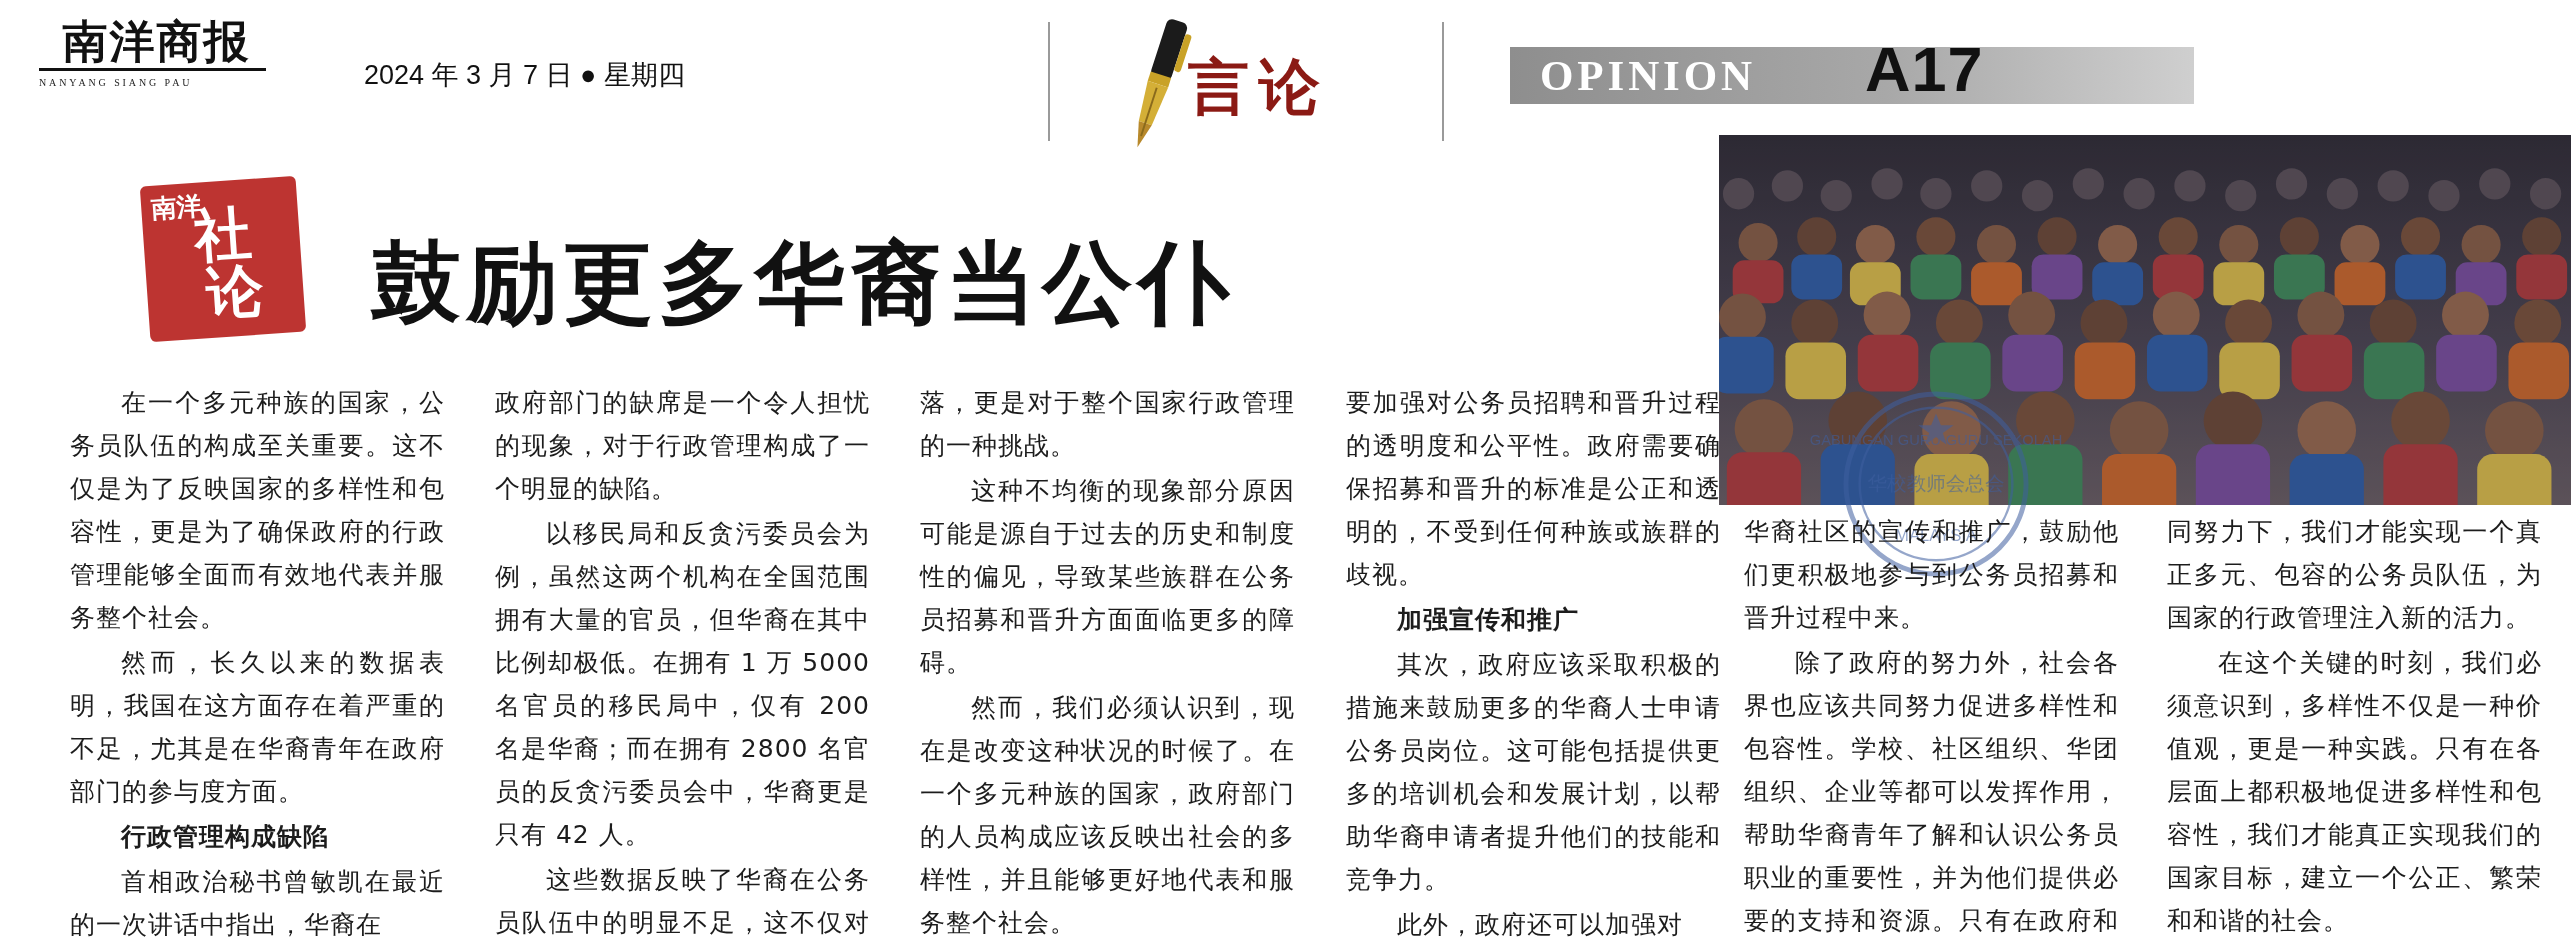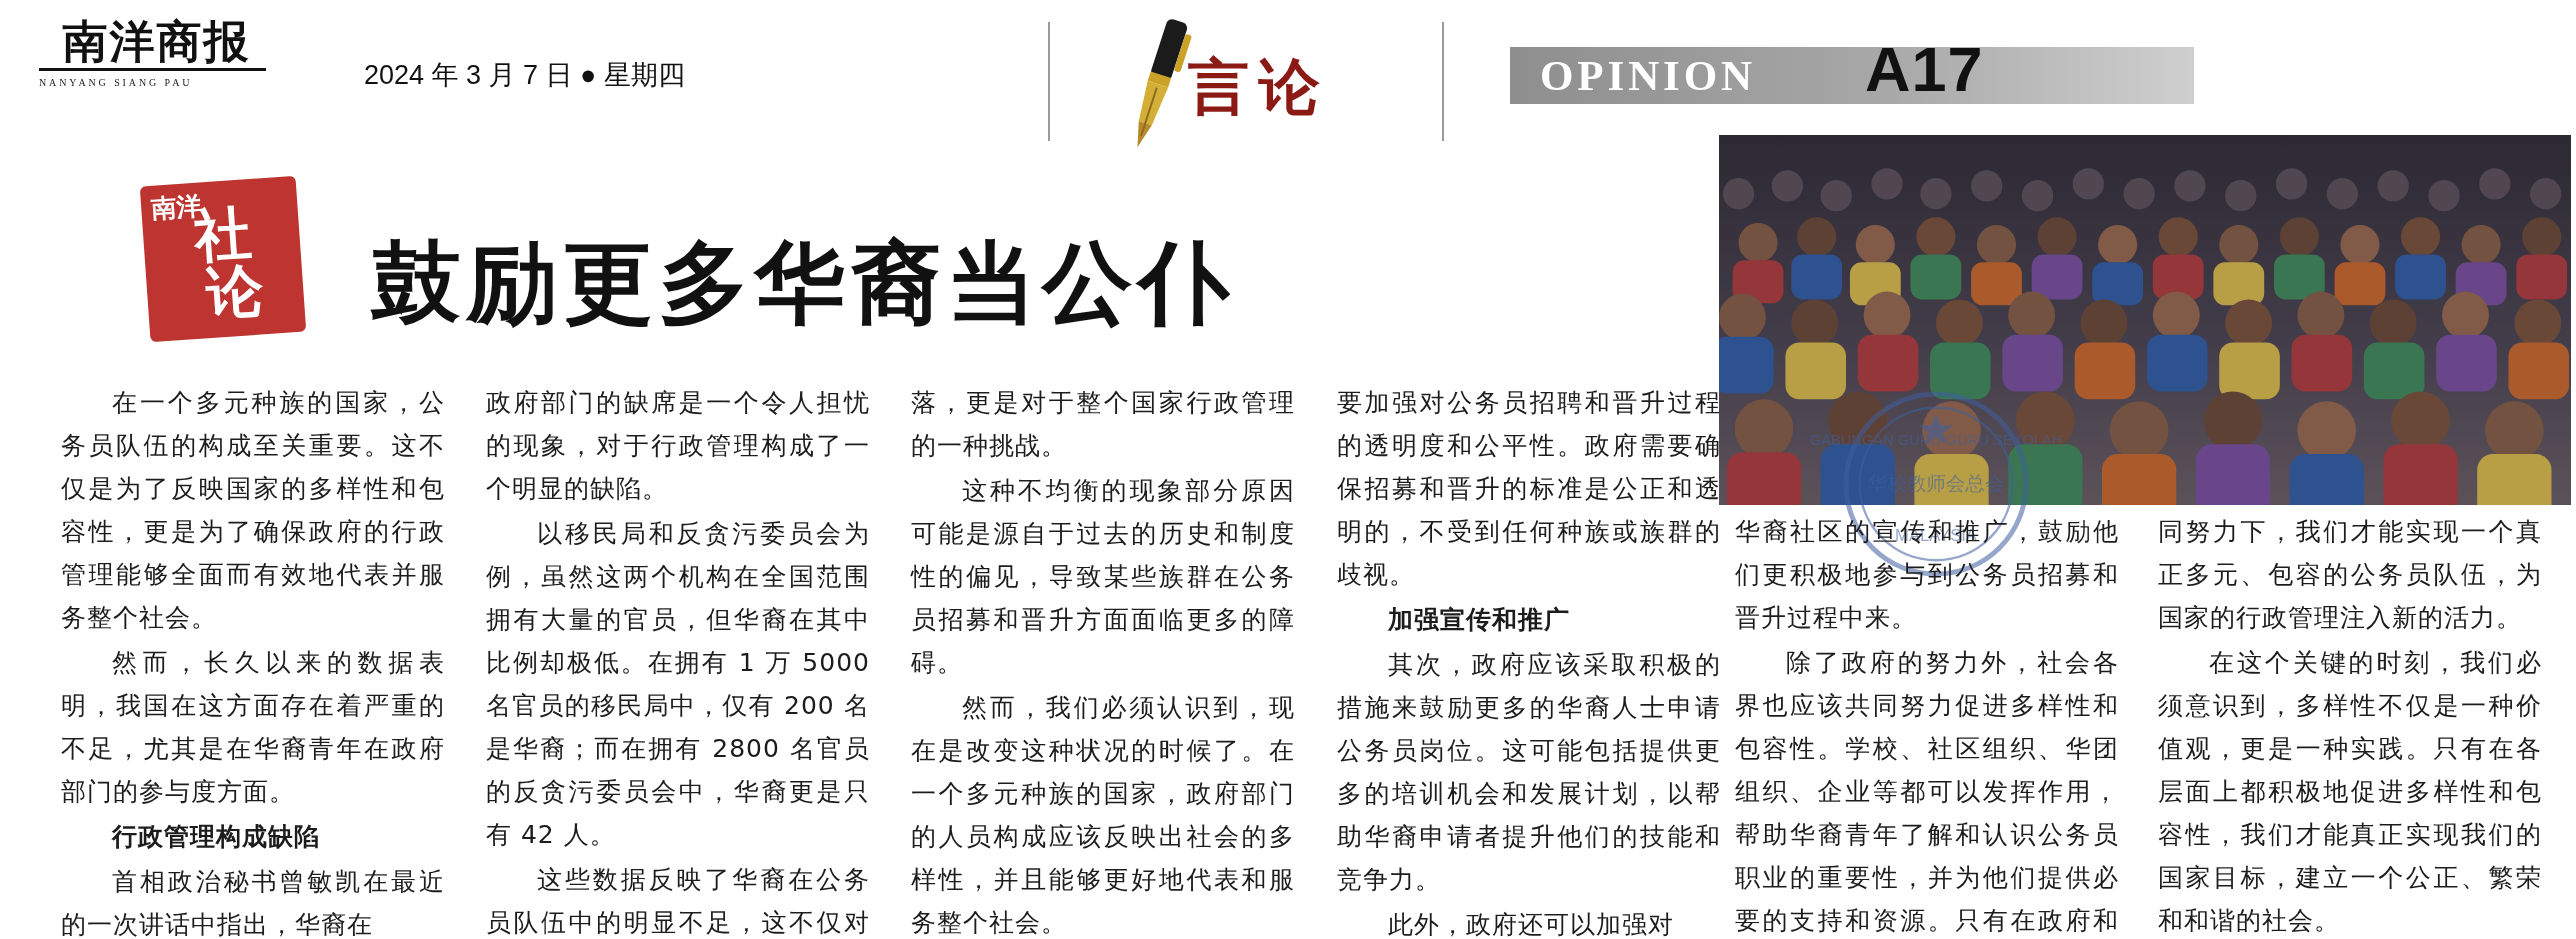--- a/index.html
+++ b/index.html
@@ -99,21 +99,21 @@
     pointer-events:none;
   }
 
   
   .cols{position:absolute;left:0;top:381px;width:2576px;height:558px;}
   .col{
     position:absolute;top:0;width:391px;height:558px;
     overflow:hidden;
   }
   .col p{
-    margin:0 0 2px 7px;
+    margin:0 0 2px 16px;
     font-family:"DejaVu Sans","Liberation Sans",sans-serif;
     font-size:25px;line-height:43px;color:#1c1c1c;
     text-align:justify;text-justify:inter-character;
     text-indent:51px;
     letter-spacing:1px;
   }
   .col p.noindent{text-indent:0;}
   .subhead{
     margin:9.8px 0 5.9px 0;
     font-family:"DejaVu Sans","Liberation Sans",sans-serif;

